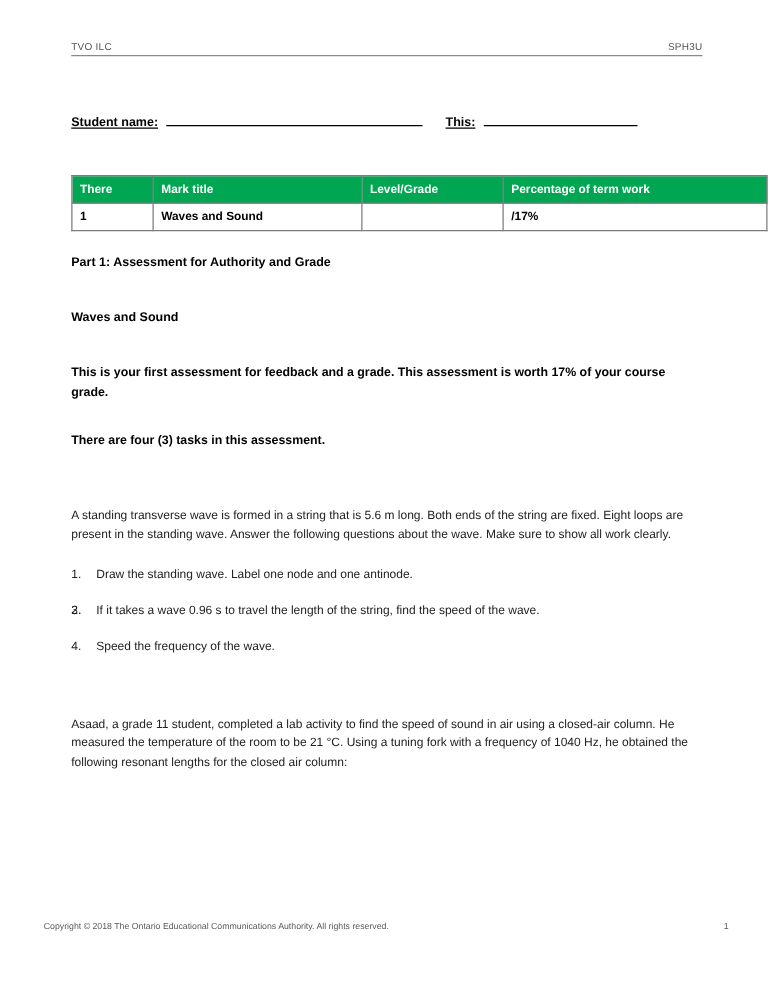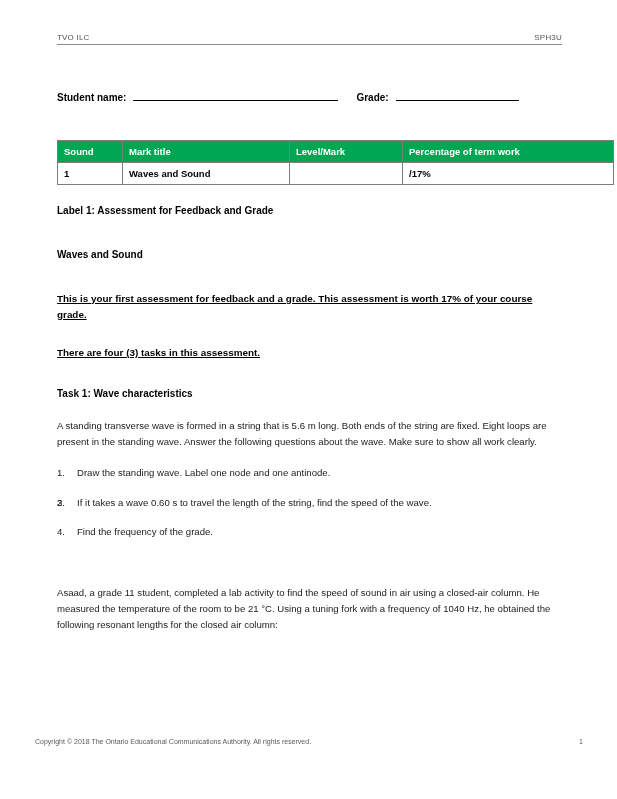--- a/index.html
+++ b/index.html
@@ -45,21 +45,21 @@
     position: absolute;
     left: 57px;
     top: 91px;
     width: 505px;
     font-size: 10px;
     font-weight: bold;
     color: #000000;
     display: flex;
     align-items: baseline;
   }
-  .identity-line .fld-label { white-space: nowrap; }
+  .identity-line .fld-label { white-space: nowrap; text-decoration: underline; }
   .blank-rule {
     display: inline-block;
     border-bottom: 1.4px solid #000000;
     height: 9px;
   }
   .blank-name { width: 205px; margin: 0 0 0 7px; }
   .blank-date { width: 123px; margin: 0 0 0 7px; }
   .date-group { margin-left: 18px; display: flex; align-items: baseline; }
 
   
@@ -114,21 +114,20 @@
     color: #222222;
     margin: 0;
     line-height: 1.63;
   }
   .para-bold {
     font-size: 9.9px;
     font-weight: bold;
     color: #000000;
     margin: 0;
     line-height: 1.6;
-    text-decoration: underline;
   }
   .sp-30 { height: 30px; }
   .sp-26 { height: 26px; }
   .sp-22 { height: 22px; }
   .sp-20 { height: 20px; }
   .sp-18 { height: 18px; }
   .sp-16 { height: 16px; }
 
   ol.task-list {
     margin: 0;
@@ -170,85 +169,84 @@
 
   <div class="doc-header">
     <span class="hdr-left">TVO ILC</span>
     <span class="hdr-right">SPH3U</span>
   </div>
 
   <div class="identity-line">
     <span class="fld-label">Student name:</span>
     <span class="blank-rule blank-name"></span>
     <span class="date-group">
-      <span class="fld-label">Grade:</span>
+      <span class="fld-label">This:</span>
       <span class="blank-rule blank-date"></span>
     </span>
   </div>
 
   <table class="unit-table">
     <thead>
       <tr>
-        <th class="col-unit">Sound</th>
+        <th class="col-unit">There</th>
         <th class="col-title">Mark title</th>
-        <th class="col-level">Level/Mark</th>
+        <th class="col-level">Level/Grade</th>
         <th class="col-pct">Percentage of term work</th>
       </tr>
     </thead>
     <tbody>
       <tr>
         <td>1</td>
         <td>Waves and Sound</td>
         <td></td>
         <td>/17%</td>
       </tr>
     </tbody>
   </table>
 
   <div class="content">
 
-    <p class="h-bold">Label 1: Assessment for Feedback and Grade</p>
+    <p class="h-bold">Part 1: Assessment for Authority and Grade</p>
 
     <div class="sp-30"></div>
 
     <p class="h-bold">Waves and Sound</p>
 
     <div class="sp-30"></div>
 
     <p class="para-bold">This is your first assessment for feedback and a grade. This assessment is worth 17% of your course grade.</p>
 
     <div class="sp-22"></div>
 
     <p class="para-bold">There are four (3) tasks in this assessment.</p>
 
     <div class="sp-26"></div>
 
-    <p class="h-bold">Task 1:  Wave characteristics</p>
 
     <div class="sp-18"></div>
 
     <p class="para">A standing transverse wave is formed in a string that is 5.6 m long. Both ends of the string are fixed. Eight loops are present in the standing wave. Answer the following questions about the wave. Make sure to show all work clearly.</p>
 
     <div class="sp-16"></div>
 
     <ol class="task-list">
       <li>
         <span class="li-num">1.</span>
         <span>Draw the standing wave. Label one node and one antinode.</span>
       </li>
       <li>
         <span class="li-num">2.</span>
       </li>
       <li>
         <span class="li-num">3.</span>
-        <span>If it takes a wave 0.60 s to travel the length of the string, find the speed of the wave.</span>
+        <span>If it takes a wave 0.96 s to travel the length of the string, find the speed of the wave.</span>
       </li>
       <li>
         <span class="li-num">4.</span>
-        <span>Find the frequency of the grade.</span>
+        <span>Speed the frequency of the wave.</span>
       </li>
     </ol>
 
     <div class="sp-26"></div>
 
 
     <div class="sp-20"></div>
 
     <p class="para">Asaad, a grade 11 student, completed a lab activity to find the speed of sound in air using a closed-air column. He measured the temperature of the room to be 21 °C. Using a tuning fork with a frequency of 1040 Hz, he obtained the following resonant lengths for the closed air column:</p>
 

